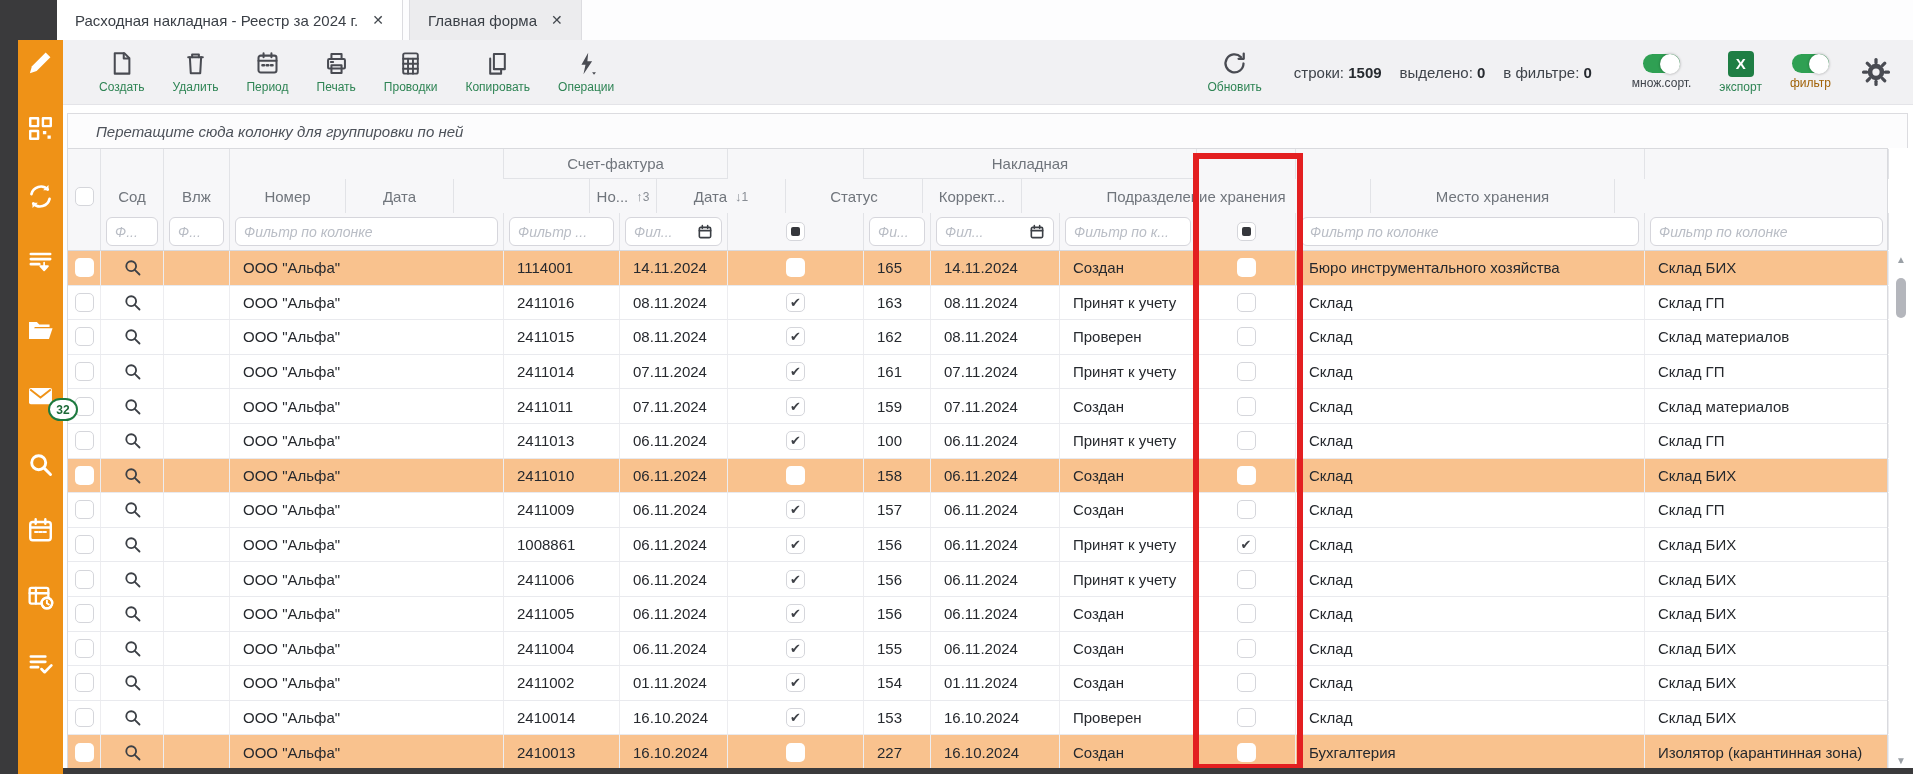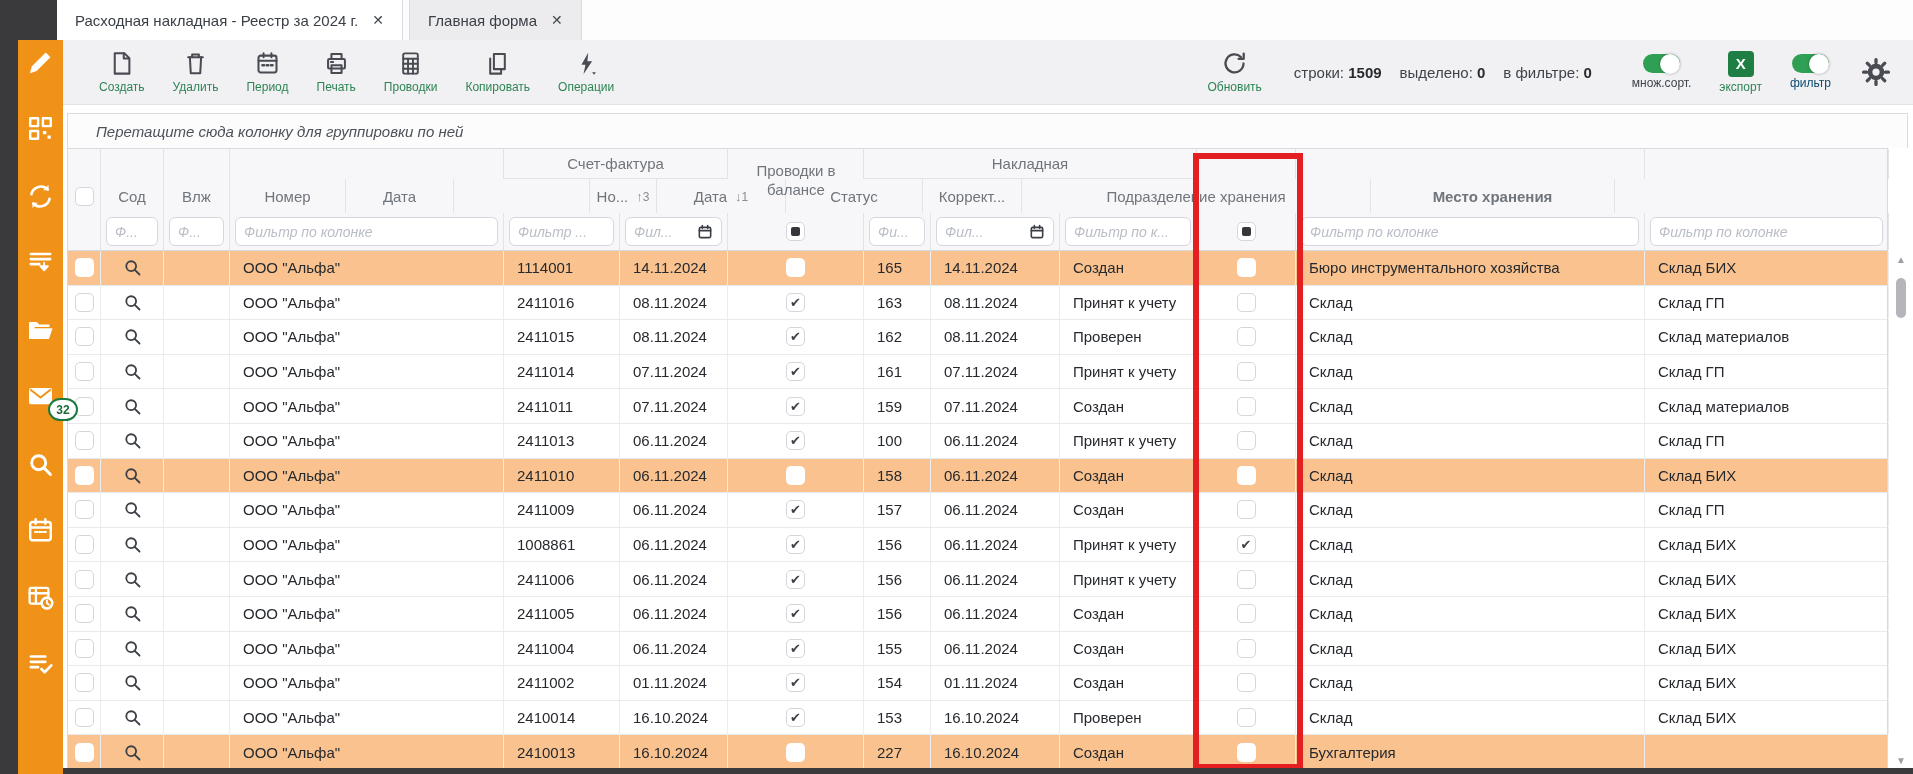--- a/index.html
+++ b/index.html
@@ -230,21 +230,21 @@
     <div class="tbtn">
       <span class="toggle"></span>
       <span class="lbl" style="color:#3e434a">множ.сорт.</span>
     </div>
     <div class="tbtn">
       <span class="xl">X</span>
       <span class="lbl">экспорт</span>
     </div>
     <div class="tbtn">
       <span class="toggle"></span>
-      <span class="lbl" style="color:#0c4a6e">фильтр</span>
+      <span class="lbl" style="color:#a16207">фильтр</span>
     </div>
     <div class="gear" id="gear"><svg viewBox="0 0 24 24">
           <g fill="currentColor">
             <circle cx="12" cy="12" r="6.6"></circle>
    <rect x="10.7" y="0.8" width="2.6" height="5" rx="1.2"></rect>
    <rect x="10.7" y="0.8" width="2.6" height="5" rx="1.2" transform="rotate(45 12 12)"></rect>
    <rect x="10.7" y="0.8" width="2.6" height="5" rx="1.2" transform="rotate(90 12 12)"></rect>
    <rect x="10.7" y="0.8" width="2.6" height="5" rx="1.2" transform="rotate(135 12 12)"></rect>
    <rect x="10.7" y="0.8" width="2.6" height="5" rx="1.2" transform="rotate(180 12 12)"></rect>
    <rect x="10.7" y="0.8" width="2.6" height="5" rx="1.2" transform="rotate(225 12 12)"></rect>
@@ -264,21 +264,20 @@
         <div class="hcell" style="width: 33px; flex: 0 0 auto;"></div>
         <div class="hcell" style="width: 63px; flex: 0 0 auto;"></div>
         <div class="hcell" style="width: 66px; flex: 0 0 auto;"></div>
         <div class="hcell" style="width: 274px; flex: 0 0 auto;"></div>
         <div class="hcell grp" style="width: 224px; flex: 0 0 auto;">Счет-фактура</div>
         <div class="hcell" style="width: 136px; flex: 0 0 auto;"></div>
         <div class="hcell grp" style="width: 333px; flex: 0 0 auto; text-align: right;">Накладная</div>
         <div class="hcell" style="width: 99px; flex: 0 0 auto;"></div>
         <div class="hcell" style="width: 349px; flex: 0 0 auto;"></div>
         <div class="hcell" style="width: 244px; flex: 0 0 auto;"></div>
-        <div class="balance-label" style="left: 660px; width: 136px;">Проводки в балансе</div>
       </div>
       <div class="hrowB">
         <div class="hcell" style="width: 33px; flex: 0 0 auto;">
           <span class="cb"></span>
         </div>
         <div class="hcell" style="width: 63px; flex: 0 0 auto;">
           <span>Сод</span>
         </div>
         <div class="hcell" style="width: 66px; flex: 0 0 auto;">
           <span>Влж</span>
@@ -300,21 +299,21 @@
         </div>
         <div class="hcell" style="width: 137px; flex: 0 0 auto;">
           <span>Статус</span>
         </div>
         <div class="hcell" style="width: 99px; flex: 0 0 auto;">
           <span>Коррект...</span>
         </div>
         <div class="hcell" style="width: 349px; flex: 0 0 auto;">
           <span>Подразделение хранения</span>
         </div>
-        <div class="hcell" style="width: 244px; flex: 0 0 auto; font-weight: bold;">
+        <div class="hcell" style="width: 244px; flex: 0 0 auto;">
           <span>Место хранения</span>
         </div>
       </div>
       <div class="frow">
         <div class="fcell" style="width: 33px; flex: 0 0 auto;"></div>
         <div class="fcell" style="width: 63px; flex: 0 0 auto;">
           <div class="finput">
             <span class="ph">Ф...</span>
           </div>
         </div>
@@ -762,20 +761,21 @@
           <div class="cell center" style="width: 136px; flex: 0 0 auto;">
             <span class="cb"></span>
           </div>
           <div class="cell" style="width: 67px; flex: 0 0 auto;">227</div>
           <div class="cell" style="width: 129px; flex: 0 0 auto;">16.10.2024</div>
           <div class="cell" style="width: 137px; flex: 0 0 auto;">Создан</div>
           <div class="cell center" style="width: 99px; flex: 0 0 auto;">
             <span class="cb"></span>
           </div>
           <div class="cell" style="width: 349px; flex: 0 0 auto;">Бухгалтерия</div>
+          <div class="cell" style="width: 244px; flex: 0 0 auto;">Изолятор (карантинная зона)</div>
         </div>
       </div>
     </div>
 
   <div class="vscroll">
     <div class="vs-up">▲</div>
     <div class="vs-thumb"></div>
     <div class="vs-dn">▼</div>
   </div>
 

